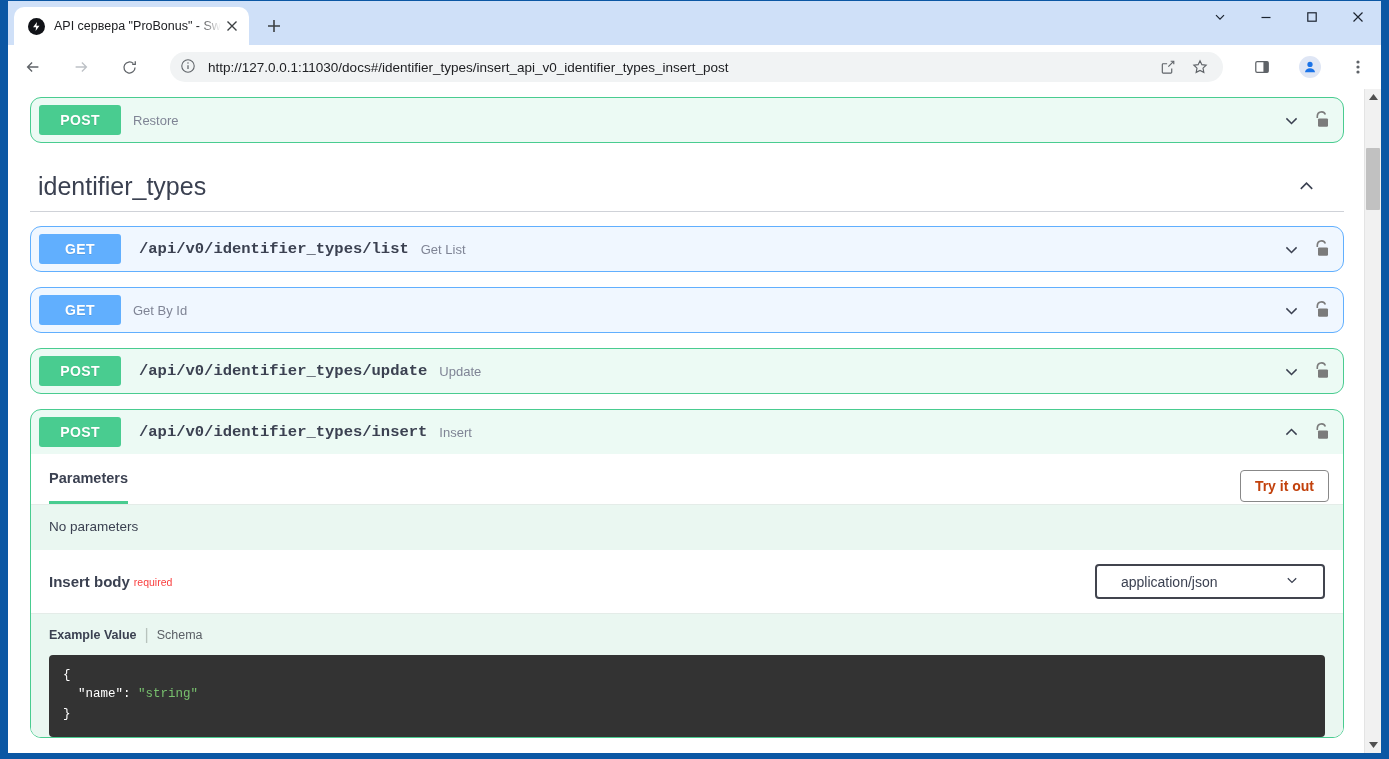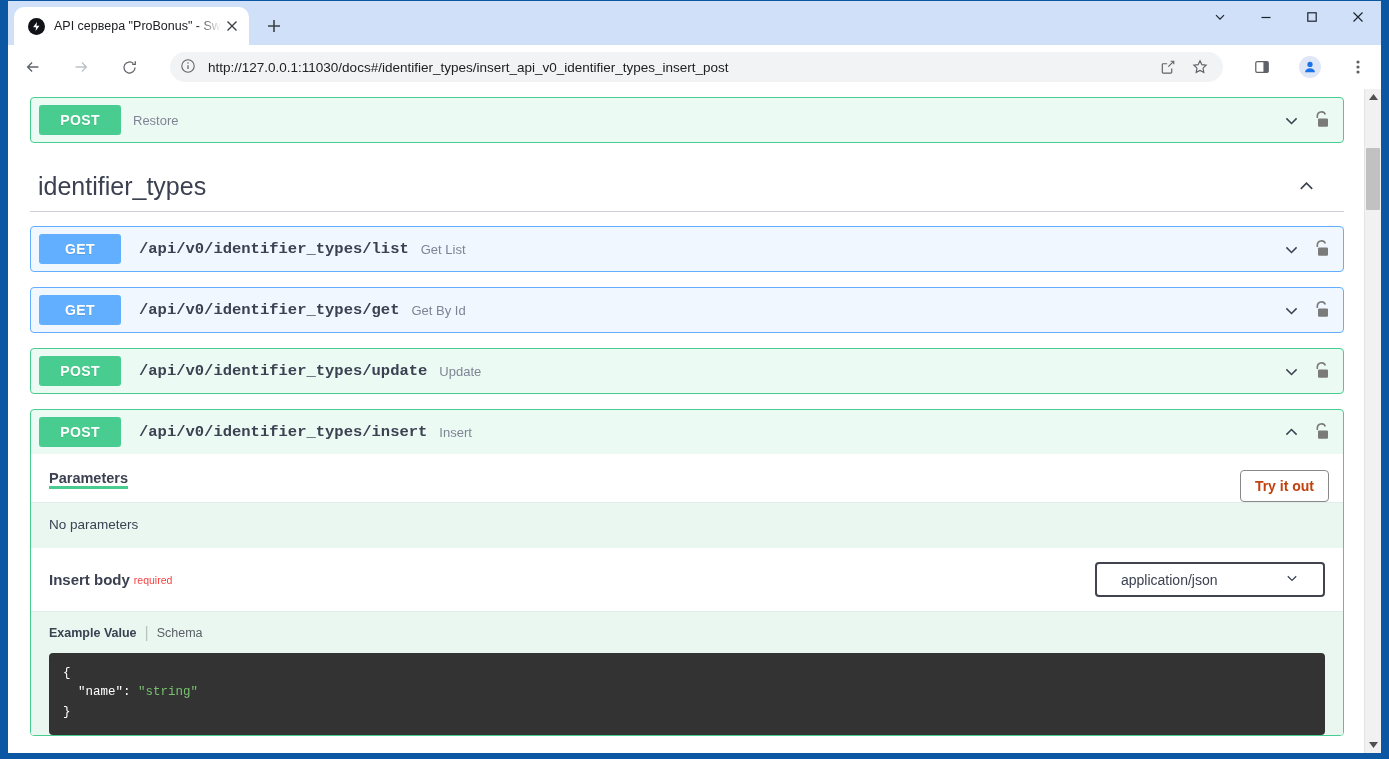--- a/index.html
+++ b/index.html
@@ -151,21 +151,21 @@
   #sb-thumb {
     position: absolute;
     left: 1px; right: 1px;
     top: 42px; height: 62px;
     background: #c1c1c1;
     border-radius: 1px;
   }
 
   
   .opblock {
-    border-radius: 4px;
+    border-radius: 11px;
     margin-bottom: 15px;
     border: 1px solid;
     overflow: hidden;
   }
   .opblock-summary {
     display: flex; align-items: center;
     padding: 5px 10px 5px 8px;
     height: 44px;
   }
   .method {
@@ -221,21 +221,21 @@
   
   .opblock-body { background: #ffffff; }
   .tabs-row {
     display: flex; align-items: flex-start;
     padding: 16px 14px 0 18px;
     background: #ffffff;
     position: relative;
   }
   .tab-parameters {
     font-size: 14.5px; font-weight: bold; color: #3b4151;
-    padding-bottom: 0;
+    padding-bottom: 15px;
     border-bottom: 3px solid #49cc90;
   }
   .tryitout {
     margin-left: auto;
     border: 1px solid #888; border-radius: 4px;
     background: #fff;
     font-size: 14px; color: #c2410c;
     font-weight: bold;
     padding: 7px 14px;
   }
@@ -458,21 +458,20 @@
                   <rect x="4" y="7.4" width="10" height="8.4" rx="1.2"></rect>
                 </svg>
               </span>
             </span>
           </div>
         </div>
 
         <div class="opblock get">
           <div class="opblock-summary">
             <span class="method">GET</span>
-            <span class="path">/api/v0/identifier_types/get</span>
             <span class="summary-desc">Get By Id</span>
             <span class="op-right">
               <span class="chev">
                 <svg width="17" height="17" viewBox="0 0 20 20" stroke="currentColor" stroke-width="1.7" fill="none">
                     <path d="M4 7.5l6 6 6-6"></path>
                   </svg>
               </span>
               <span class="lock">
                 <svg width="15" height="18" viewBox="0 0 15 18" fill="currentColor">
                   <path d="M4.1 7V5.1a3.4 3.4 0 0 1 6.5-1.3l1.5-.6A5 5 0 0 0 2.5 5.1V7z"></path>

